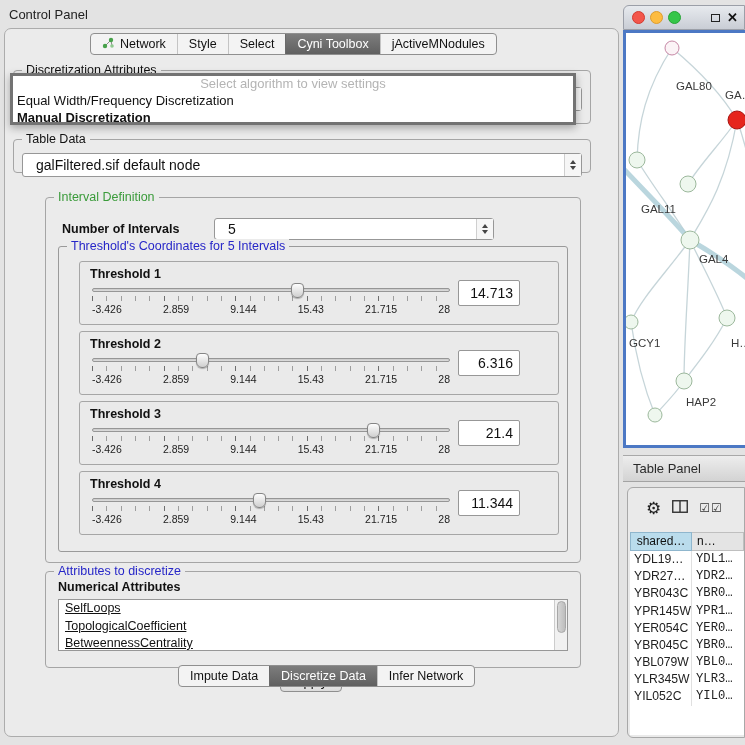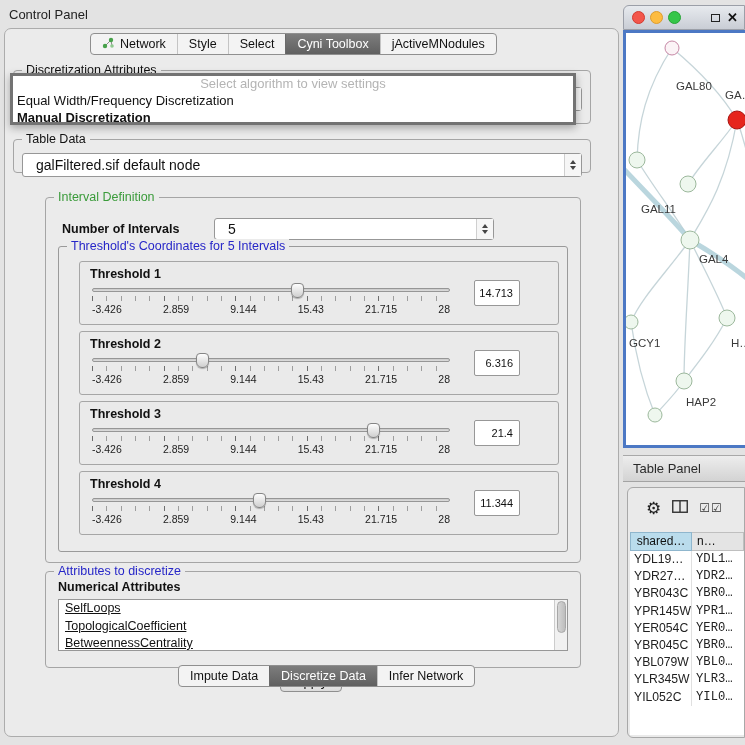--- a/index.html
+++ b/index.html
@@ -67,22 +67,22 @@
   .thumb { position:absolute; top:-6px; width:13px; height:15px;
     background:linear-gradient(#fdfdfd,#cfcfcf); border:1px solid #858585;
     border-radius:4px 4px 6px 6px; box-shadow:0 1px 1px rgba(0,0,0,.25); }
   .tickmarks { height:5px; margin-top:4px;
     background-image:
       repeating-linear-gradient(90deg,#6e6e6e 0 1px,transparent 1px 20%),
       repeating-linear-gradient(90deg,#9d9d9d 0 1px,transparent 1px 4%); }
   .ticklabels { display:flex; justify-content:space-between; margin-top:2px;
     font-size:10.5px; color:#222; }
   .value-box { position:absolute; right:38px; top:50%; transform:translateY(-50%);
-    width:46px; height:26px; line-height:24px; background:#fff; border:1px solid #979797;
-    border-radius:2px; text-align:right; padding-right:6px; font-size:11px; }
+    width:62px; height:26px; line-height:24px; background:#fff; border:1px solid #979797;
+    border-radius:2px; text-align:right; padding-right:6px; font-size:14px; }
 
   
   .attrHead { position:absolute; left:12px; top:8px; font-weight:bold; font-size:12.5px; }
   .attrList { position:absolute; left:12px; right:12px; top:27px; height:52px;
     background:#fff; border:1px solid #979797; overflow:hidden;text-decoration:underline; }
   .attrList .item { height:17.5px; line-height:17.5px; padding-left:6px; font-size:12.5px; white-space:nowrap; }
   .vScroll { position:absolute; right:0; top:0; bottom:0; width:13px; background:#f1f1f1;
     border-left:1px solid #ccc; }
   .vScroll .sthumb { position:absolute; left:1.5px; right:1.5px; top:1px; height:32px;
     background:linear-gradient(90deg,#d6d6d6,#bdbdbd); border:1px solid #a7a7a7; border-radius:5px; }
@@ -118,21 +118,21 @@
   .tp-toolbar { position:absolute; left:0; top:4px; right:0; height:32px;
     display:flex; align-items:center; gap:11px; padding-left:18px; }
   .gear { font-size:17px; color:#222; line-height:1; }
   .cbx { font-size:12px; color:#333; letter-spacing:1px; }
   .tp-table { position:absolute; left:2px; top:44px; right:0; bottom:2px; background:#fff; }
   .tp-head { display:flex; height:19px; }
   .tp-head .h1 { width:62px; background:#badcec; border:1px solid #8fb6cd;
     font-size:12px; text-align:center; line-height:17px; overflow:hidden; white-space:nowrap; }
   .tp-head .h2 { flex:1; background:#e4e4e4; border:1px solid #bfbfbf; border-left:none;
     font-size:12px; padding-left:5px; line-height:17px; overflow:hidden; white-space:nowrap; }
-  .trow { display:flex; height:17.2px; }
+  .trow { display:flex; height:17.2px;align-items:flex-end; }
   .trow .c1 { width:62px; padding-left:4px; font-size:12.2px; line-height:17.2px;
     border-right:1px solid #e0e0e0; overflow:hidden; white-space:nowrap; color:#222; }
   .trow .c2 { flex:1; padding-left:4px; font-size:12.2px; line-height:17.2px;
     overflow:hidden; white-space:nowrap; color:#222;font-family:Liberation Mono, monospace; }
 
   svg text { font-family:"Liberation Sans", sans-serif; }
 </style>
 </head>
 <body>
 

